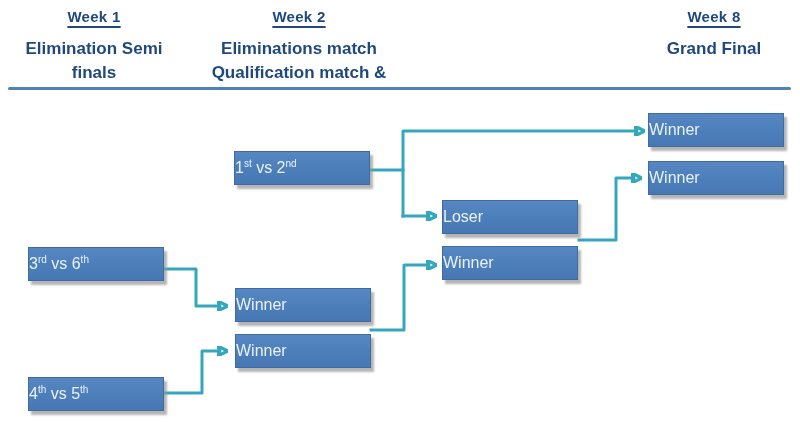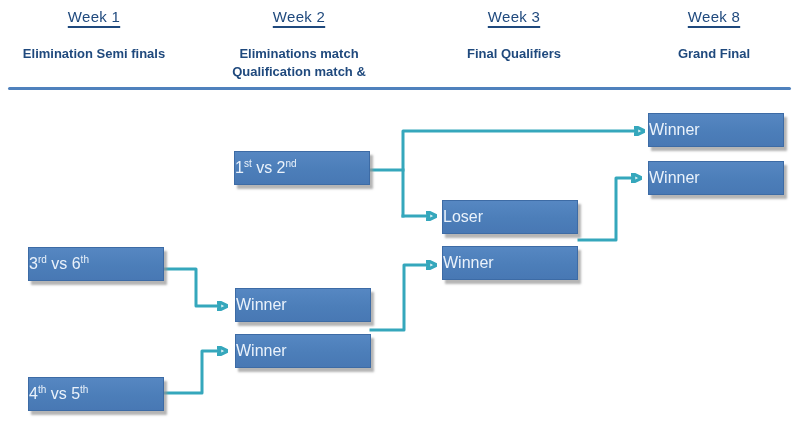--- a/index.html
+++ b/index.html
@@ -10,29 +10,29 @@
     background: #ffffff;
     overflow: hidden;
     font-family: "Liberation Sans", sans-serif;
   }
 
   
   .hcol { position: absolute; top: 8px; width: 180px; text-align: center; color: #1F497D; }
   .hcol .wk-title {
     display: inline-block;
     font-size: 15px;
-    font-weight: normal;
+    font-weight: bold;
     text-decoration: underline;
     text-underline-offset: 4px;
     text-decoration-thickness: 1.5px;
     letter-spacing: 0.3px;
   }
   .hcol .wk-sub {
-    margin-top: 19px;
-    font-size: 13px;
+    margin-top: 11px;
+    font-size: 17px;
     font-weight: bold;
     line-height: 1.4;
   }
   .hcol .wk-sub .line { display: block; }
   .col1 { left: 4px; }
   .col2 { left: 209px; }
   .col3 { left: 424px; }
   .col4 { left: 624px; }
 
   .divider {
@@ -92,26 +92,20 @@
       <span class="line">Elimination Semi finals</span>
     </div>
   </div>
   <div class="hcol col2">
     <div class="wk-title">Week 2</div>
     <div class="wk-sub">
       <span class="line">Eliminations match</span>
       <span class="line">Qualification match &amp;</span>
     </div>
   </div>
-  <div class="hcol col3">
-    <div class="wk-title">Week 3</div>
-    <div class="wk-sub">
-      <span class="line">Final Qualifiers</span>
-    </div>
-  </div>
   <div class="hcol col4">
     <div class="wk-title">Week 8</div>
     <div class="wk-sub">
       <span class="line">Grand Final</span>
     </div>
   </div>
 
   <div class="divider"></div>
 
   <svg class="wires" width="800" height="428" viewBox="0 0 800 428" aria-hidden="true">

